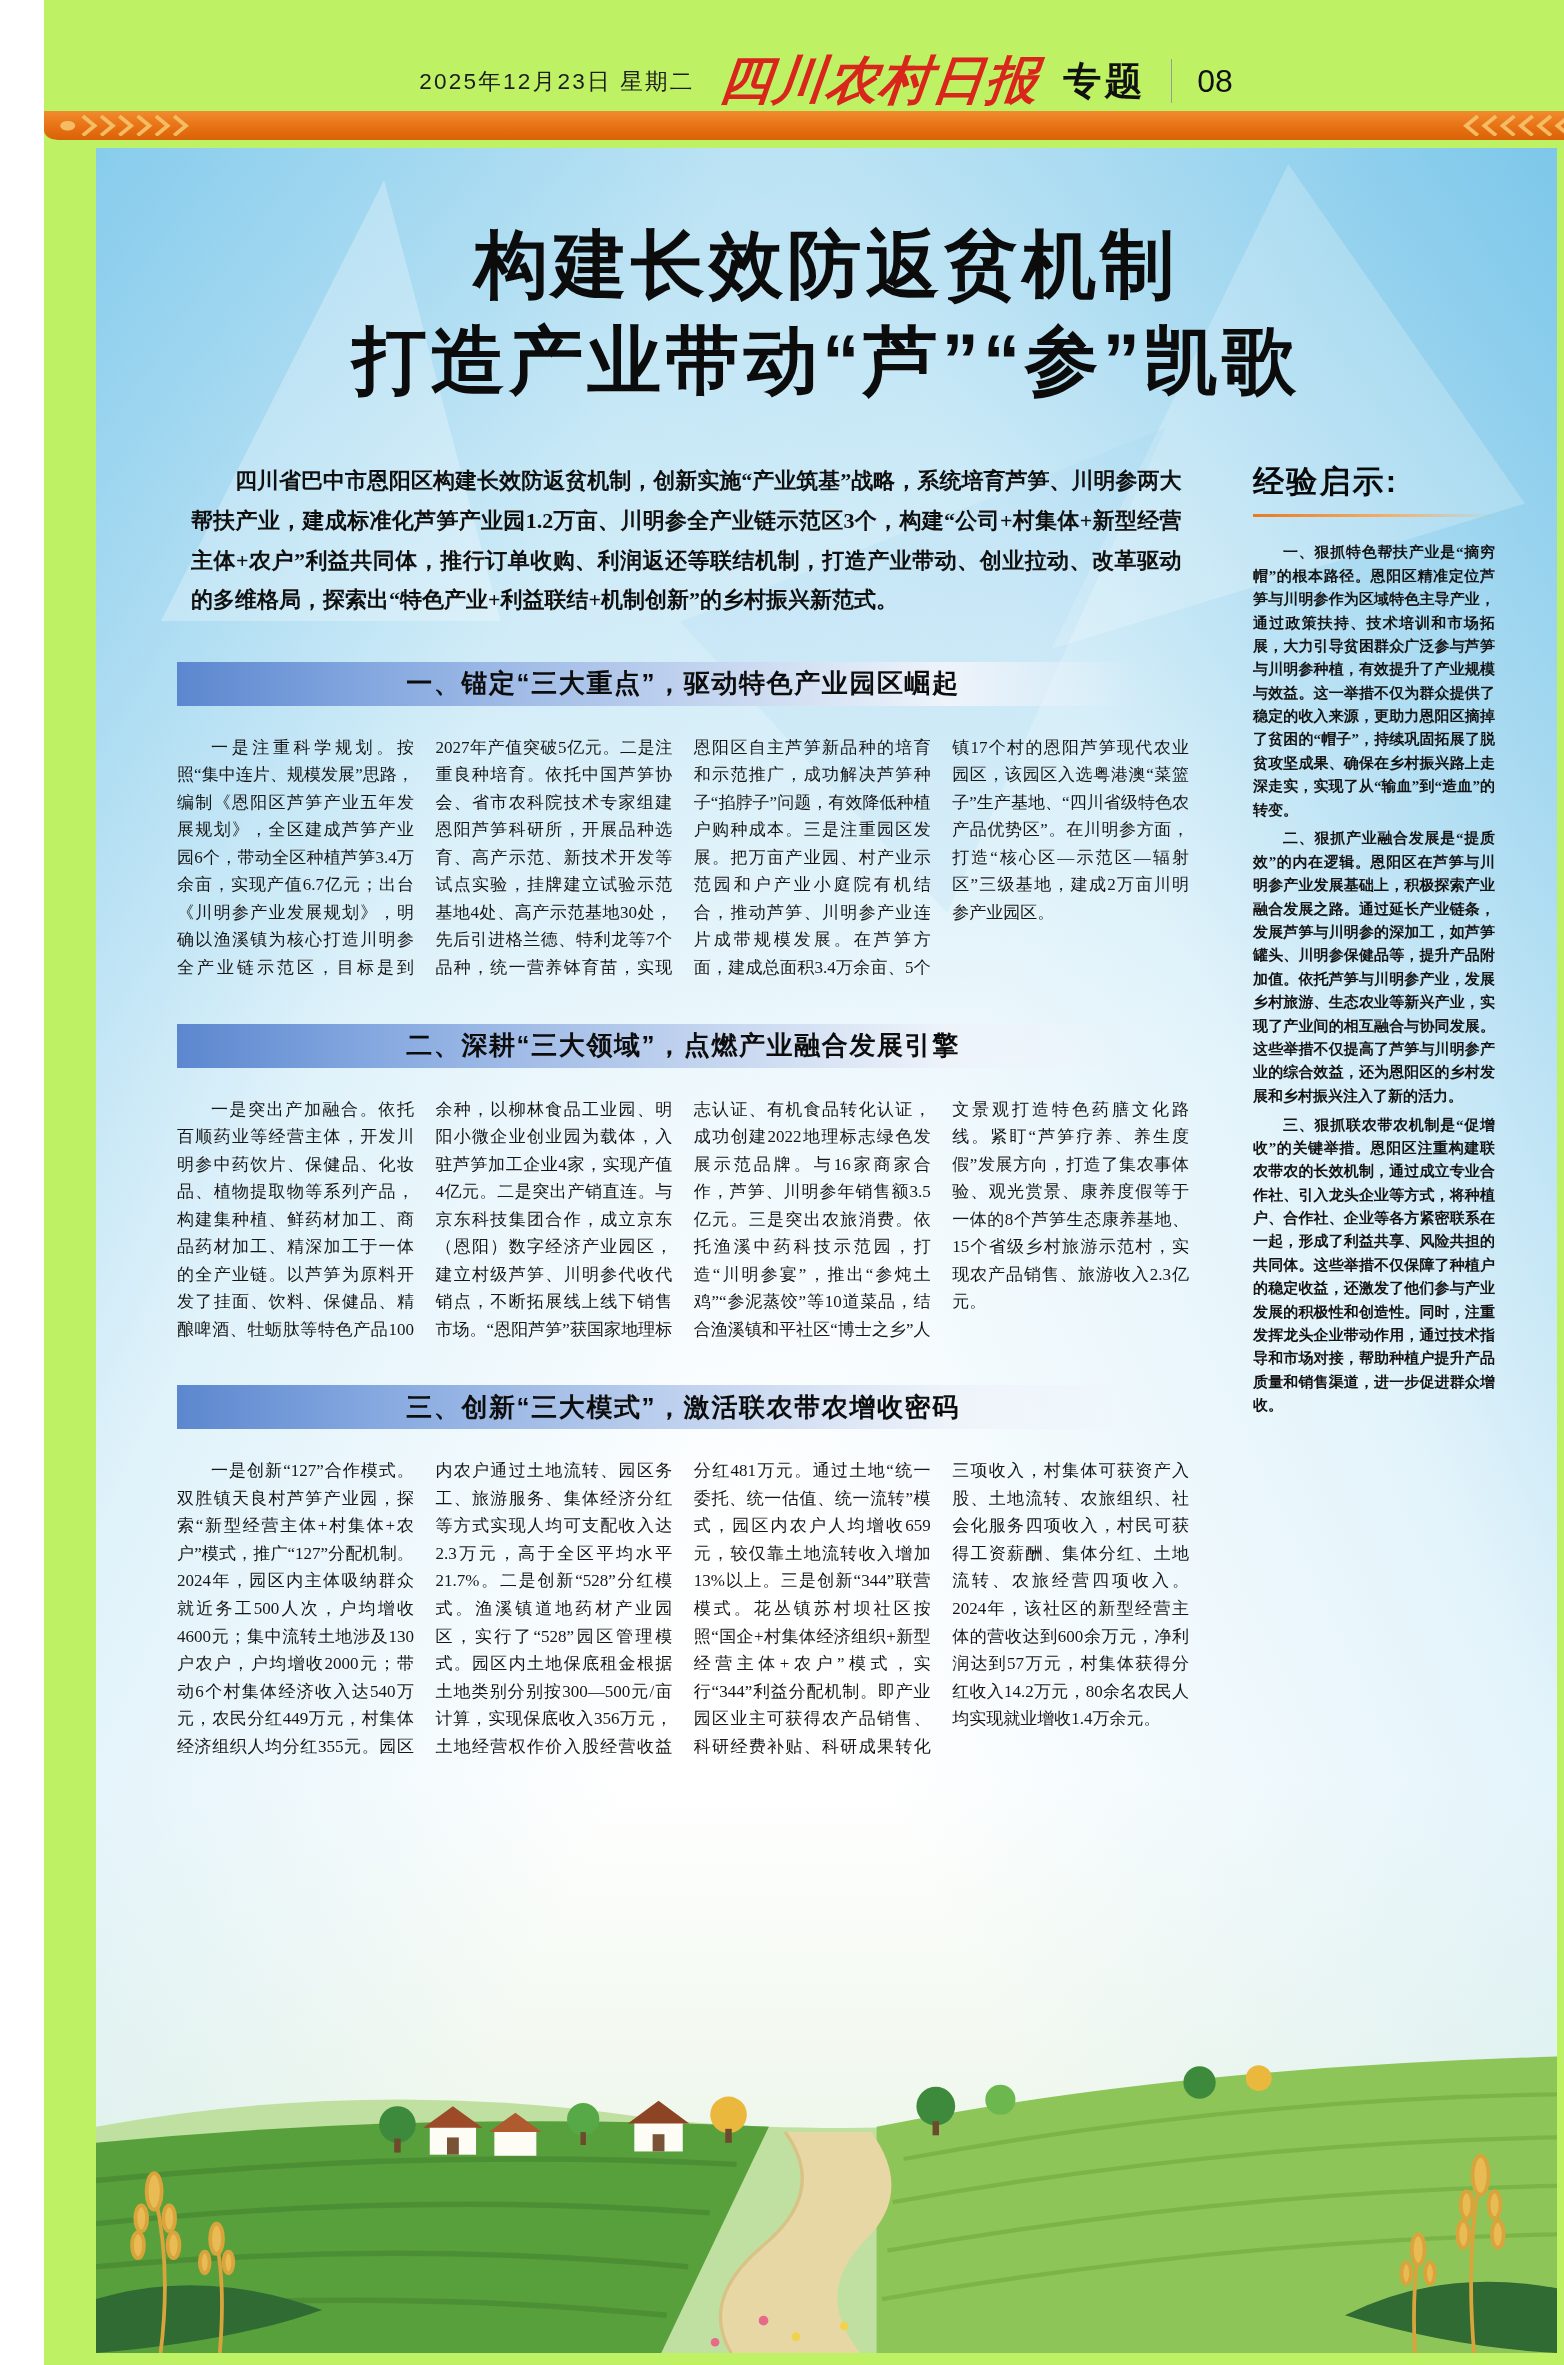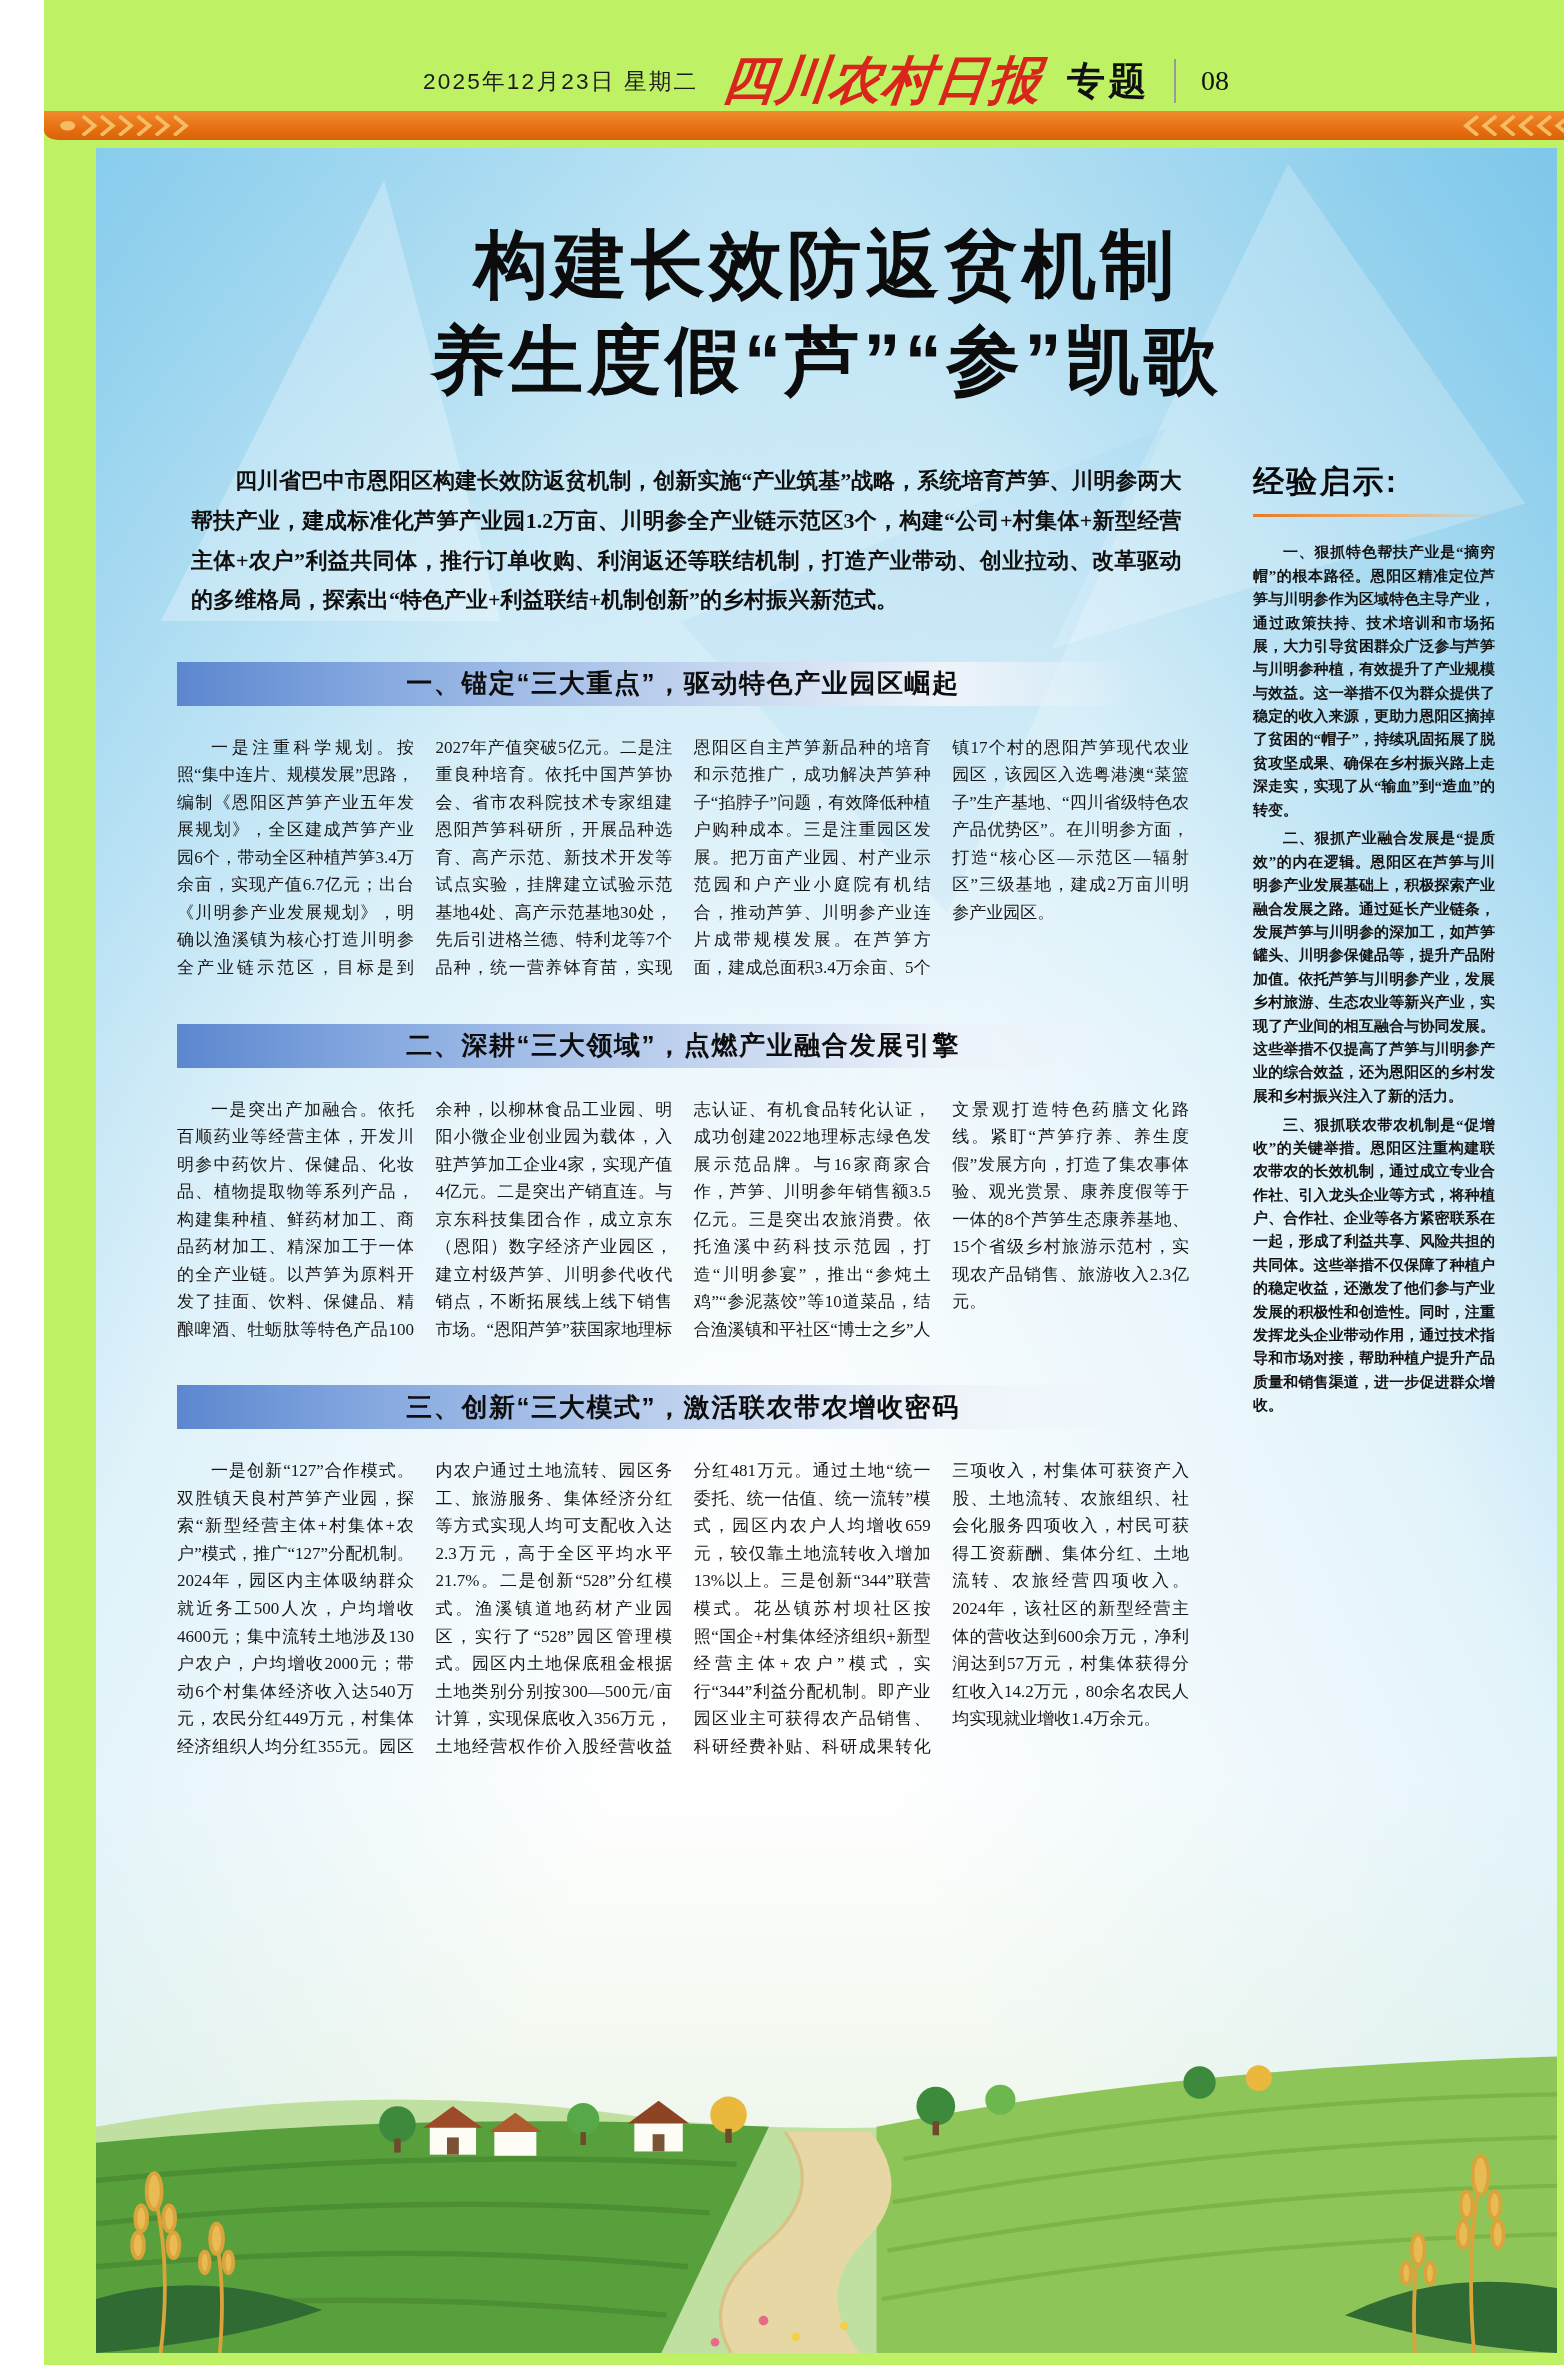--- a/index.html
+++ b/index.html
@@ -10,22 +10,22 @@
   
   .masthead { position:absolute; top:46px; left:0; width:100%;
     display:flex; justify-content:center; align-items:center; gap:25px; }
   .masthead .date { font-size:22.6px; color:#1c1c1c; letter-spacing:2.2px;
     font-family:"Liberation Sans",sans-serif; }
   .masthead .logo { font-size:52px; font-weight:900; font-style:italic; color:#d9261c;
     letter-spacing:1.1px; transform:skewX(-6deg); font-family:"Liberation Serif",serif; }
   .masthead .section-label { font-size:38px; font-weight:700; color:#111;
     font-family:"Liberation Sans",sans-serif; letter-spacing:3.2px; }
   .masthead .divider { width:1.6px; height:44px; background:#9a9a9a; }
-  .masthead .page-no { font-size:28px; font-weight:500; color:#111;
-    font-family:Liberation Serif, serif; }
+  .masthead .page-no { font-size:32px; font-weight:500; color:#111;
+    font-family:Liberation Sans, sans-serif; }
 
   
   .band { position:absolute; top:111px; left:0; width:100%; height:29px;
     background:linear-gradient(180deg,#f08c2e 0%,#e66f12 60%,#d96208 100%);
     border-radius:0 0 14px 14px / 0 0 9.7px 9.7px; }
   .band .chev { position:absolute; top:3.8px; height:21.5px; width:226px; opacity:.95; }
   .band .chev.left { left:15px; }
   .band .chev.right { right:15px; transform:scaleX(-1); }
 
   
@@ -116,21 +116,21 @@
     </svg>
   </div>
 
   <div class="content">
     <div class="facet f1"></div>
     <div class="facet f2"></div>
     <div class="facet f3"></div>
 
     <div class="headline">
       <div>构建长效防返贫机制</div>
-      <div>养生度假“芦”“参”凯歌</div>
+      <div>打造产业带动“芦”“参”凯歌</div>
     </div>
 
     <div class="columns-row">
 
       <div class="main-col">
         <div class="intro">四川省巴中市恩阳区构建长效防返贫机制，创新实施“产业筑基”战略，系统培育芦笋、川明参两大帮扶产业，建成标准化芦笋产业园1.2万亩、川明参全产业链示范区3个，构建“公司+村集体+新型经营主体+农户”利益共同体，推行订单收购、利润返还等联结机制，打造产业带动、创业拉动、改革驱动的多维格局，探索出“特色产业+利益联结+机制创新”的乡村振兴新范式。</div>
 
         <div class="section">
           <div class="section-bar">一、锚定“三大重点”，驱动特色产业园区崛起</div>
           <div class="section-body">

